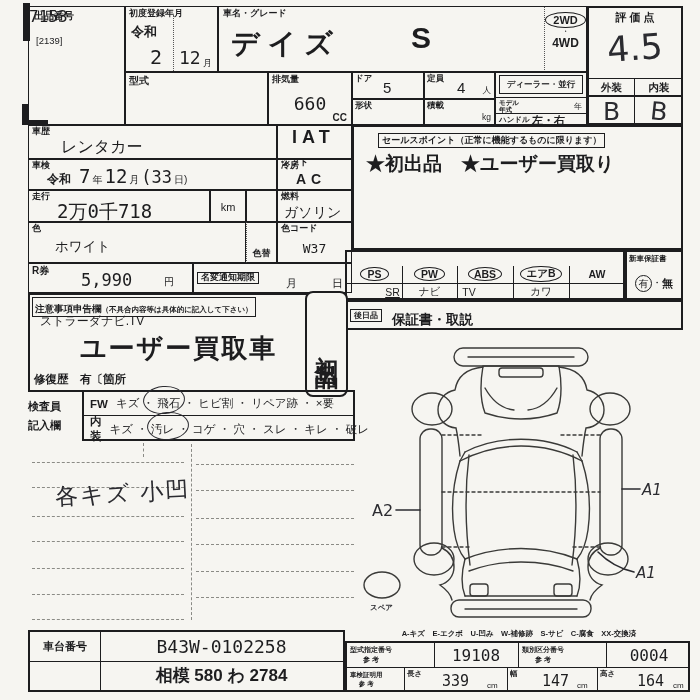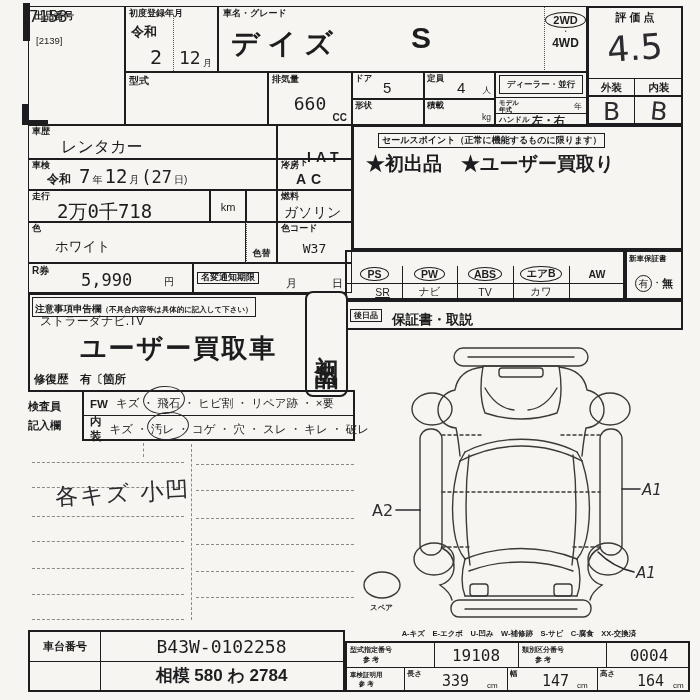--- a/index.html
+++ b/index.html
@@ -114,32 +114,32 @@
     <div class="abs" style="left:3px;top:42px;font-size:7.5px;font-weight:bold;">ハンドル</div>
     <div class="abs" style="left:36px;top:40px;font-size:11px;font-weight:bold;">左・右</div>
   </div>
 
   <div class="abs b" style="left:28px;top:125px;width:249px;height:34px;">
     <div class="abs lab" style="left:3px;top:1px;">車歴</div>
     <div class="abs" style="left:32px;top:11px;font-size:16px;">レンタカー</div>
   </div>
   <div class="abs b" style="left:277px;top:125px;width:75px;height:34px;">
     <div class="abs lab" style="left:3px;top:1px;margin-top:31px;">シフト</div>
-    <div class="abs" style="left:14px;top:23px;font-size:14px;font-weight:bold;letter-spacing:5px;margin-left:15px;">IAT</div>
+    <div class="abs" style="left:14px;top:1px;font-size:18px;font-weight:bold;letter-spacing:5px;">IAT</div>
   </div>
 
   <div class="abs b" style="left:28px;top:159px;width:249px;height:31px;">
     <div class="abs lab" style="left:3px;top:1px;">車検</div>
     <div class="abs" style="left:18px;top:5px;display:flex;align-items:baseline;gap:2px;">
       <span style="font-size:12px;font-weight:bold;">令和</span>
       <span class="num" style="font-size:19px;margin-left:6px;">7</span>
       <span style="font-size:10px;">年</span>
       <span class="num" style="font-size:19px;">12</span>
       <span style="font-size:10px;">月</span>
-      <span class="num" style="font-size:17px;">(27</span>
+      <span class="num" style="font-size:17px;">(33</span>
       <span style="font-size:10px;">日)</span>
     </div>
   </div>
   <div class="abs b" style="left:277px;top:159px;width:75px;height:31px;">
     <div class="abs lab" style="left:3px;top:1px;">冷房</div>
     <div class="abs" style="left:18px;top:11px;font-size:14px;font-weight:bold;letter-spacing:5px;">AC</div>
   </div>
 
   <div class="abs b" style="left:28px;top:190px;width:182px;height:32px;">
     <div class="abs lab" style="left:3px;top:1px;">走行</div>
@@ -198,27 +198,27 @@
       </div>
     <div class="abs cellflex" style="left:110px;top:13px;width:56px;height:18px;">
         <span class="oval" style="font-size:10.5px;font-weight:bold;padding:0 5px;">ABS</span>
       </div>
     <div class="abs cellflex" style="left:166px;top:13px;width:56px;height:18px;">
         <span class="oval" style="font-size:10.5px;font-weight:bold;padding:0 5px;">エアB</span>
       </div>
     <div class="abs cellflex" style="left:222px;top:13px;width:56px;height:18px;">
         <span style="font-size:10.5px;font-weight:bold;">AW</span>
       </div>
-    <div class="abs cellflex" style="left:8px;top:32px;width:55px;height:15px;text-decoration:underline;">
+    <div class="abs cellflex" style="left:18px;top:32px;width:55px;height:15px;text-decoration:underline;">
         <span style="font-size:10.5px;">SR</span>
       </div>
     <div class="abs cellflex" style="left:55px;top:32px;width:55px;height:15px;">
         <span style="font-size:10.5px;">ナビ</span>
       </div>
-    <div class="abs cellflex" style="left:110px;top:32px;width:56px;height:15px;">
+    <div class="abs cellflex" style="left:94px;top:32px;width:56px;height:15px;">
         <span style="font-size:10.5px;">TV</span>
       </div>
     <div class="abs cellflex" style="left:166px;top:32px;width:56px;height:15px;">
         <span style="font-size:10.5px;">カワ</span>
       </div>
     <div class="abs cellflex" style="left:222px;top:32px;width:56px;height:15px;">
         <span style="font-size:10.5px;"></span>
       </div>
   </div>
   <div class="abs b2" style="left:625px;top:250px;width:58px;height:50px;">

